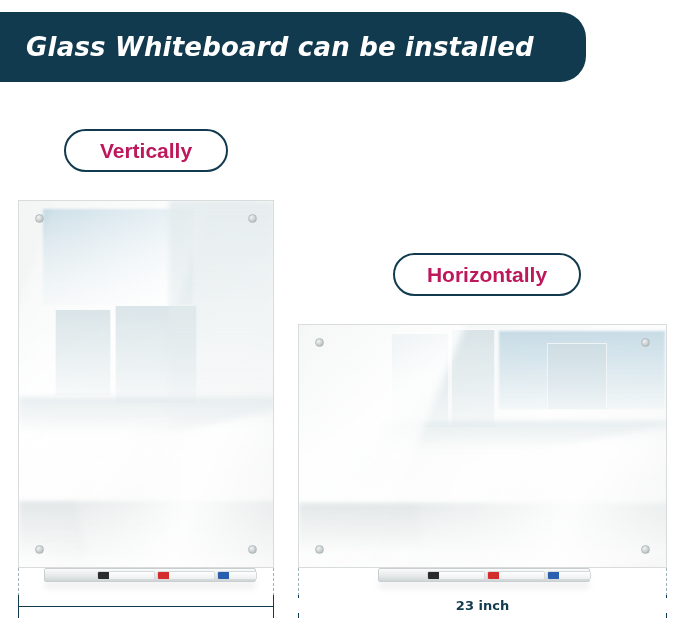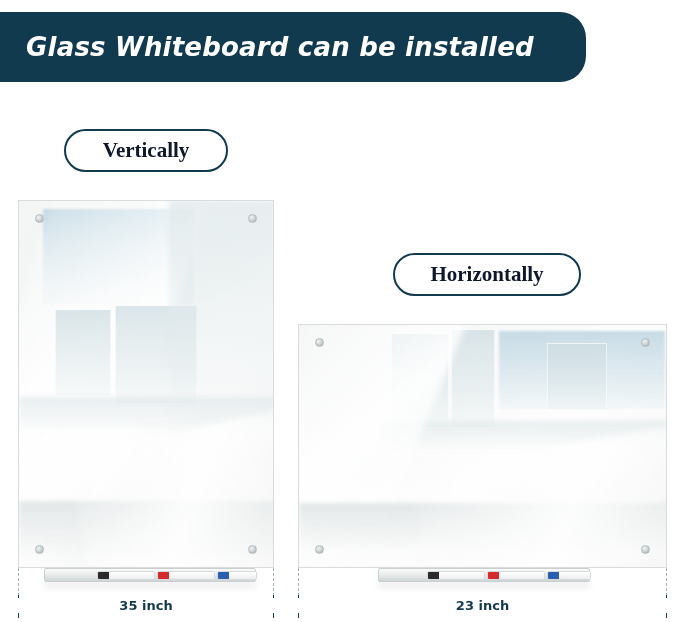--- a/index.html
+++ b/index.html
@@ -44,22 +44,22 @@
     position: absolute;
     border: 2px solid #123a4e;
     border-radius: 22px;
     background: #ffffff;
     display: flex;
     align-items: center;
     justify-content: center;
     box-sizing: border-box;
   }
   .pill-label {
-    color: #0f172a;
-    font-family: Liberation Serif, serif;
+    color: #be185d;
+    font-family: Liberation Sans, sans-serif;
     font-weight: bold;
     font-size: 21px;
     white-space: nowrap;
   }
   #pill-vertical {
     left: 64px;
     top: 129px;
     width: 164px;
     height: 43px;
   }
@@ -307,23 +307,20 @@
 
 <div class="guide" style="left:18px;  top:568px; height:28px;"></div>
 <div class="guide" style="left:273px; top:568px; height:28px;"></div>
 <div class="guide" style="left:298px; top:568px; height:28px;"></div>
 <div class="guide" style="left:666px; top:568px; height:28px;"></div>
 
 <div class="dim" id="dim-vertical">
   <div class="dim-line"></div>
   <div class="dim-tick left"></div>
   <div class="dim-tick right"></div>
-  <div class="dim-label">
-    <span>35 inch</span>
-  </div>
 </div>
 
 <div class="dim" id="dim-horizontal">
   <div class="dim-line"></div>
   <div class="dim-tick left"></div>
   <div class="dim-tick right"></div>
   <div class="dim-label">
     <span>23 inch</span>
   </div>
 </div>

